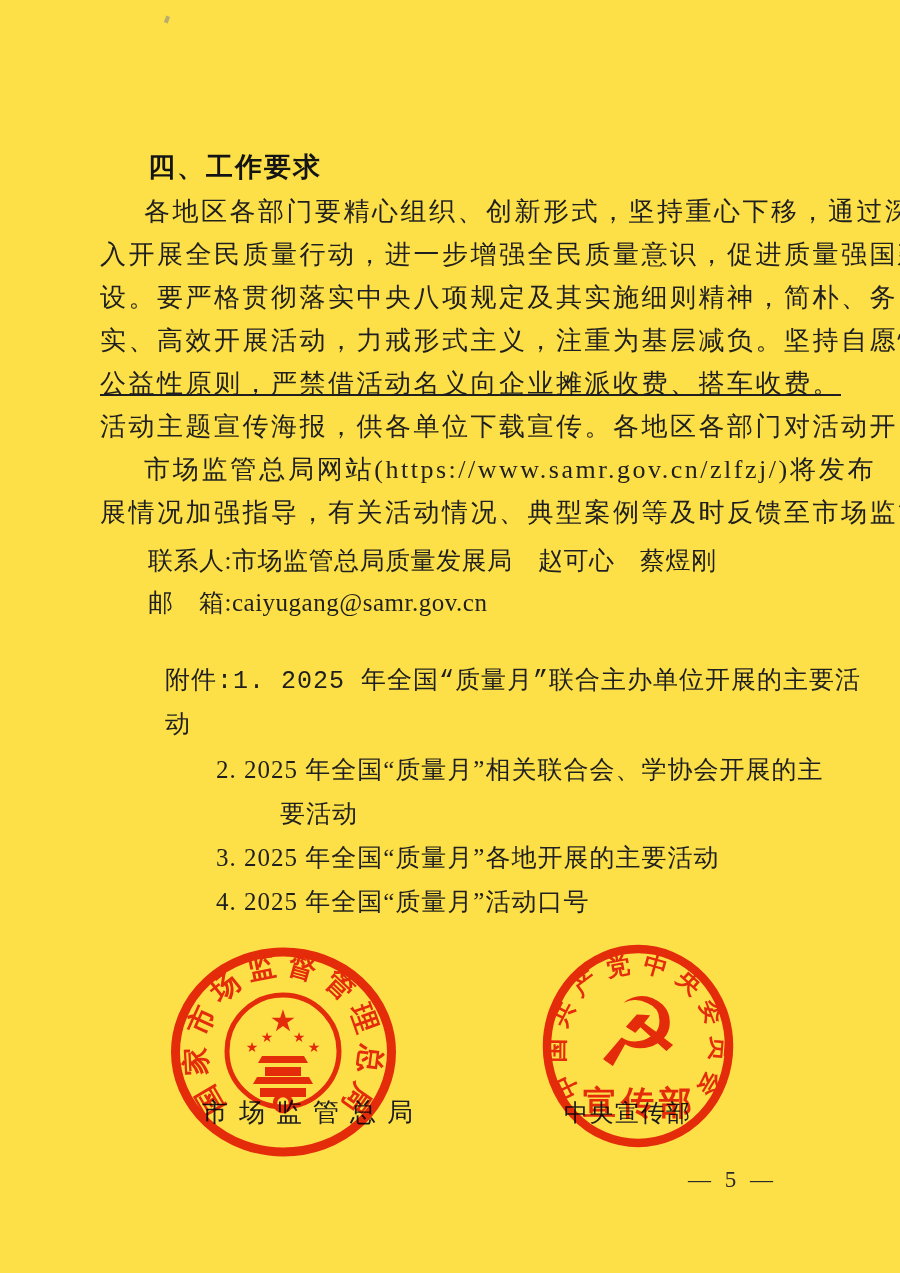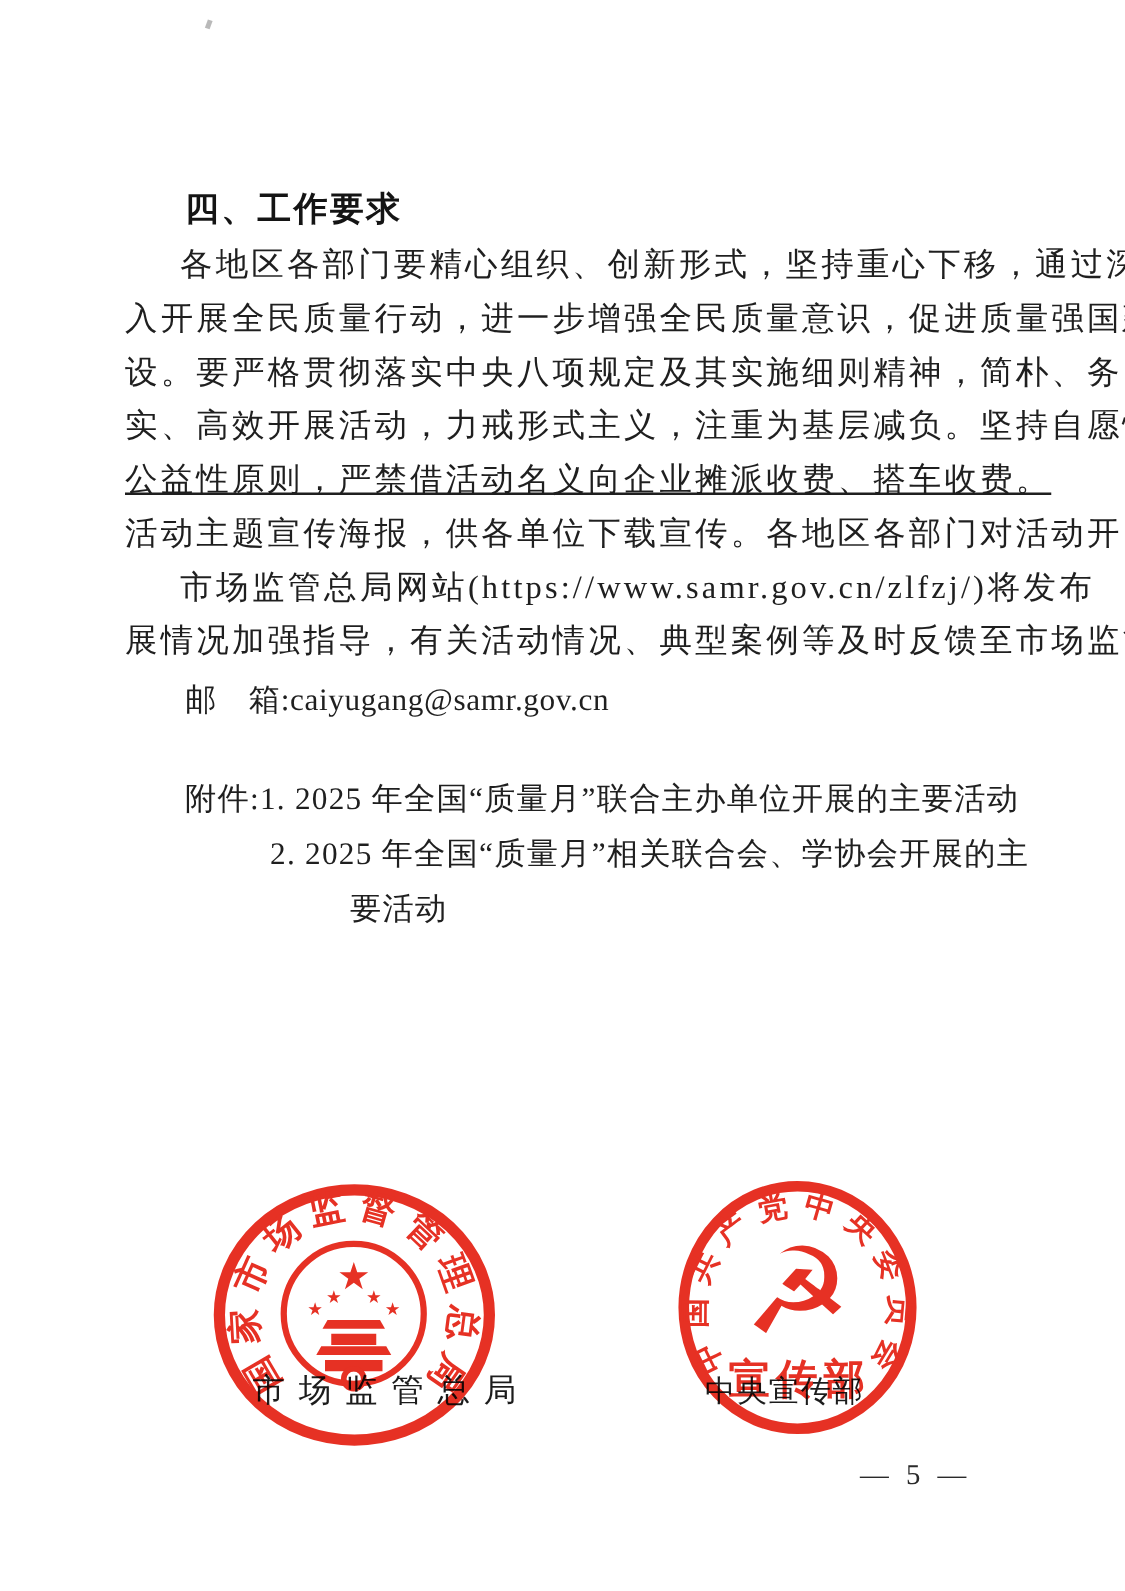--- a/index.html
+++ b/index.html
@@ -1,38 +1,38 @@
 <!DOCTYPE html>
 <html><head>
 <meta charset="utf-8">
 <style>
   html,body{margin:0;padding:0;background:#e8e8e8;}
   .page{
     position:relative;width:900px;height:1273px;margin:0 auto;
-    background:#ffffff;overflow:hidden;
+    background:#fde047;overflow:hidden;
     font-family:"Liberation Serif",serif;color:#1f1f1f;
   }
   .speck{position:absolute;left:165px;top:16px;width:4px;height:7px;background:#8a8a8a;opacity:.6;transform:rotate(20deg);}
   .content{position:absolute;left:100px;top:150px;width:776px;}
   .heading{
     font-size:27px;font-weight:bold;color:#141414;
     margin:0 0 6px 48px;height:34px;line-height:34px;
     font-family:"Liberation Sans",sans-serif;letter-spacing:2px;
   }
   .para .ln{
     font-size:26px;line-height:43px;letter-spacing:2.5px;
     text-align:justify;text-align-last:justify;white-space:nowrap;
   }
   .para .ln.first{text-indent:44px;}
   .para .ln.last{text-align-last:left;white-space:normal;text-decoration:underline;}
   .contacts{margin-top:6px;}
   .contact-row{font-size:25px;line-height:42px;margin-left:48px;letter-spacing:.5px;}
   .attachments{margin-top:36px;}
   .att-ln{font-size:25px;line-height:44px;letter-spacing:1px;}
-  .att-ln.a0{margin-left:48px;}
+  .att-ln.a0{margin-left:65px;font-family:Liberation Mono, monospace;}
   .att-ln.a1{margin-left:116px;}
   .att-ln.a2{margin-left:180px;}
   .overlay-name{position:absolute;color:#1c1c1c;z-index:2;white-space:nowrap;}
   .overlay-left{left:202px;top:1095px;font-size:26px;letter-spacing:11px;}
   .overlay-right{left:564px;top:1097px;font-size:24px;letter-spacing:1.5px;}
   .seal{position:absolute;z-index:3;mix-blend-mode:multiply;opacity:.96;}
   .seal-left{left:168px;top:945px;}
   .seal-right{left:540px;top:942px;}
   .seal text{font-family:"Liberation Serif",serif;}
   .star-txt{font-family:"DejaVu Sans",sans-serif;}
@@ -59,27 +59,30 @@
       <div class="ln last">公益性原则，严禁借活动名义向企业摊派收费、搭车收费。</div>
     </div>
 
     <div class="para">
       <div class="ln">活动主题宣传海报，供各单位下载宣传。各地区各部门对活动开</div>
       <div class="ln first">市场监管总局网站(https://www.samr.gov.cn/zlfzj/)将发布</div>
       <div class="ln">展情况加强指导，有关活动情况、典型案例等及时反馈至市场监管</div>
     </div>
 
     <div class="contacts">
+      <div class="contact-row"><span>联系人:</span><span>市场监管总局质量发展局　赵可心　蔡煜刚</span></div>
       <div class="contact-row"><span>邮　箱:</span><span>caiyugang@samr.gov.cn</span></div>
     </div>
 
     <div class="attachments">
       <div class="att-ln a0">附件:1. 2025 年全国“质量月”联合主办单位开展的主要活动</div>
       <div class="att-ln a1">2. 2025 年全国“质量月”相关联合会、学协会开展的主</div>
       <div class="att-ln a2">要活动</div>
+      <div class="att-ln a1">3. 2025 年全国“质量月”各地开展的主要活动</div>
+      <div class="att-ln a1">4. 2025 年全国“质量月”活动口号</div>
     </div>
   </div>
 
   <div class="overlay-name overlay-left">市场监管总局</div>
   <div class="overlay-name overlay-right">中央宣传部</div>
 
   <svg class="seal seal-left" width="231" height="215" viewBox="0 0 231 215">
     <ellipse cx="115.5" cy="107" rx="108" ry="100" fill="none" stroke="#e5281b" stroke-width="9"></ellipse>
     <path id="ringL" d="M 70.2 170.9 A 78 78 0 1 1 159.8 170.9" fill="none"></path>
     <text font-size="28" font-weight="bold" fill="#e5281b" letter-spacing="9">

